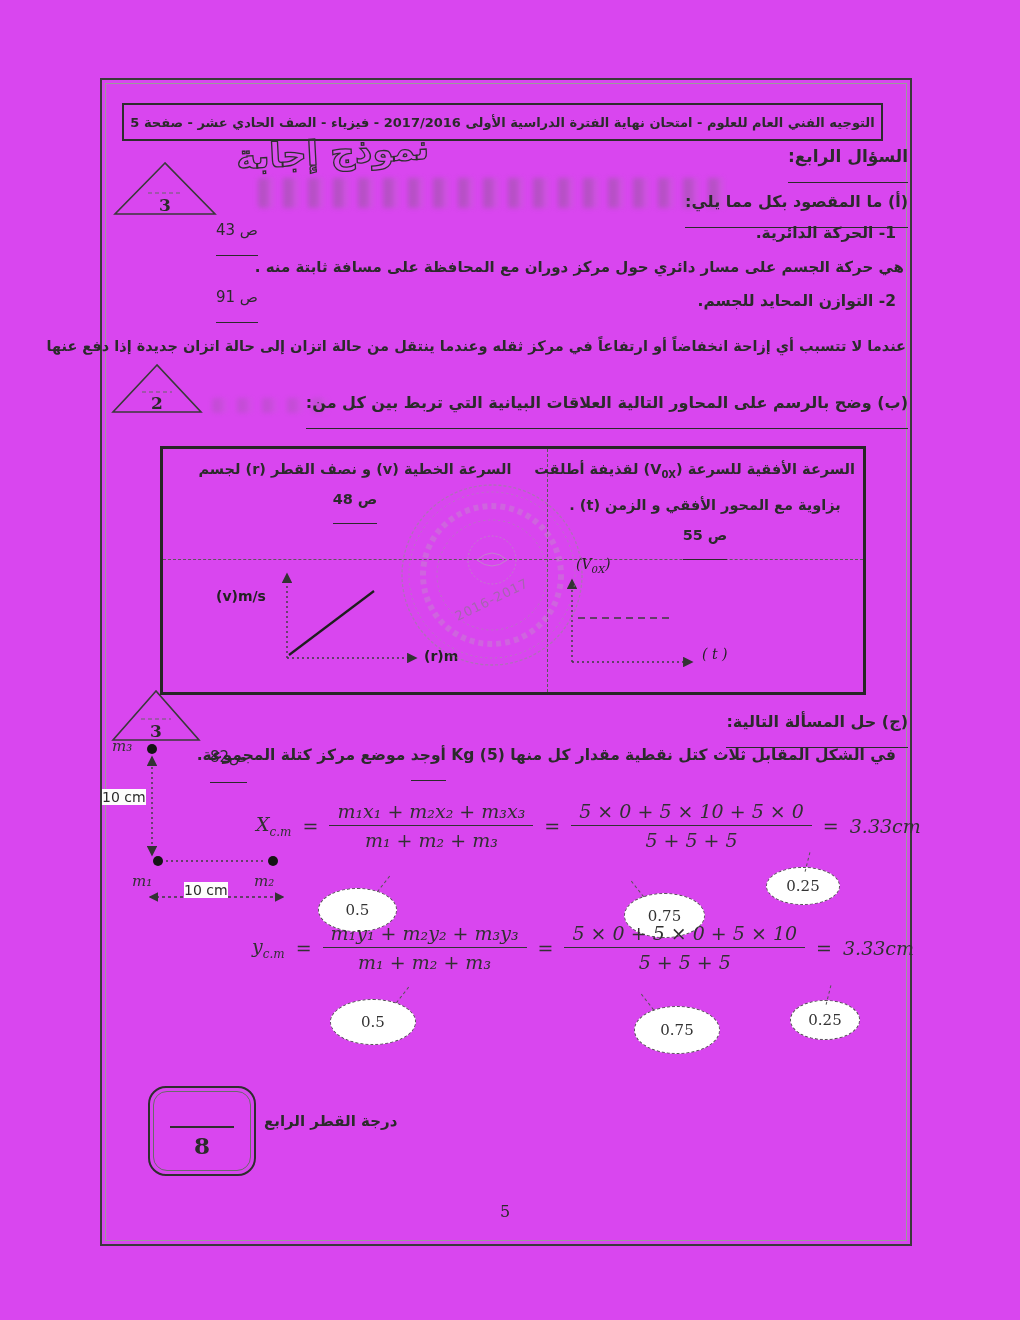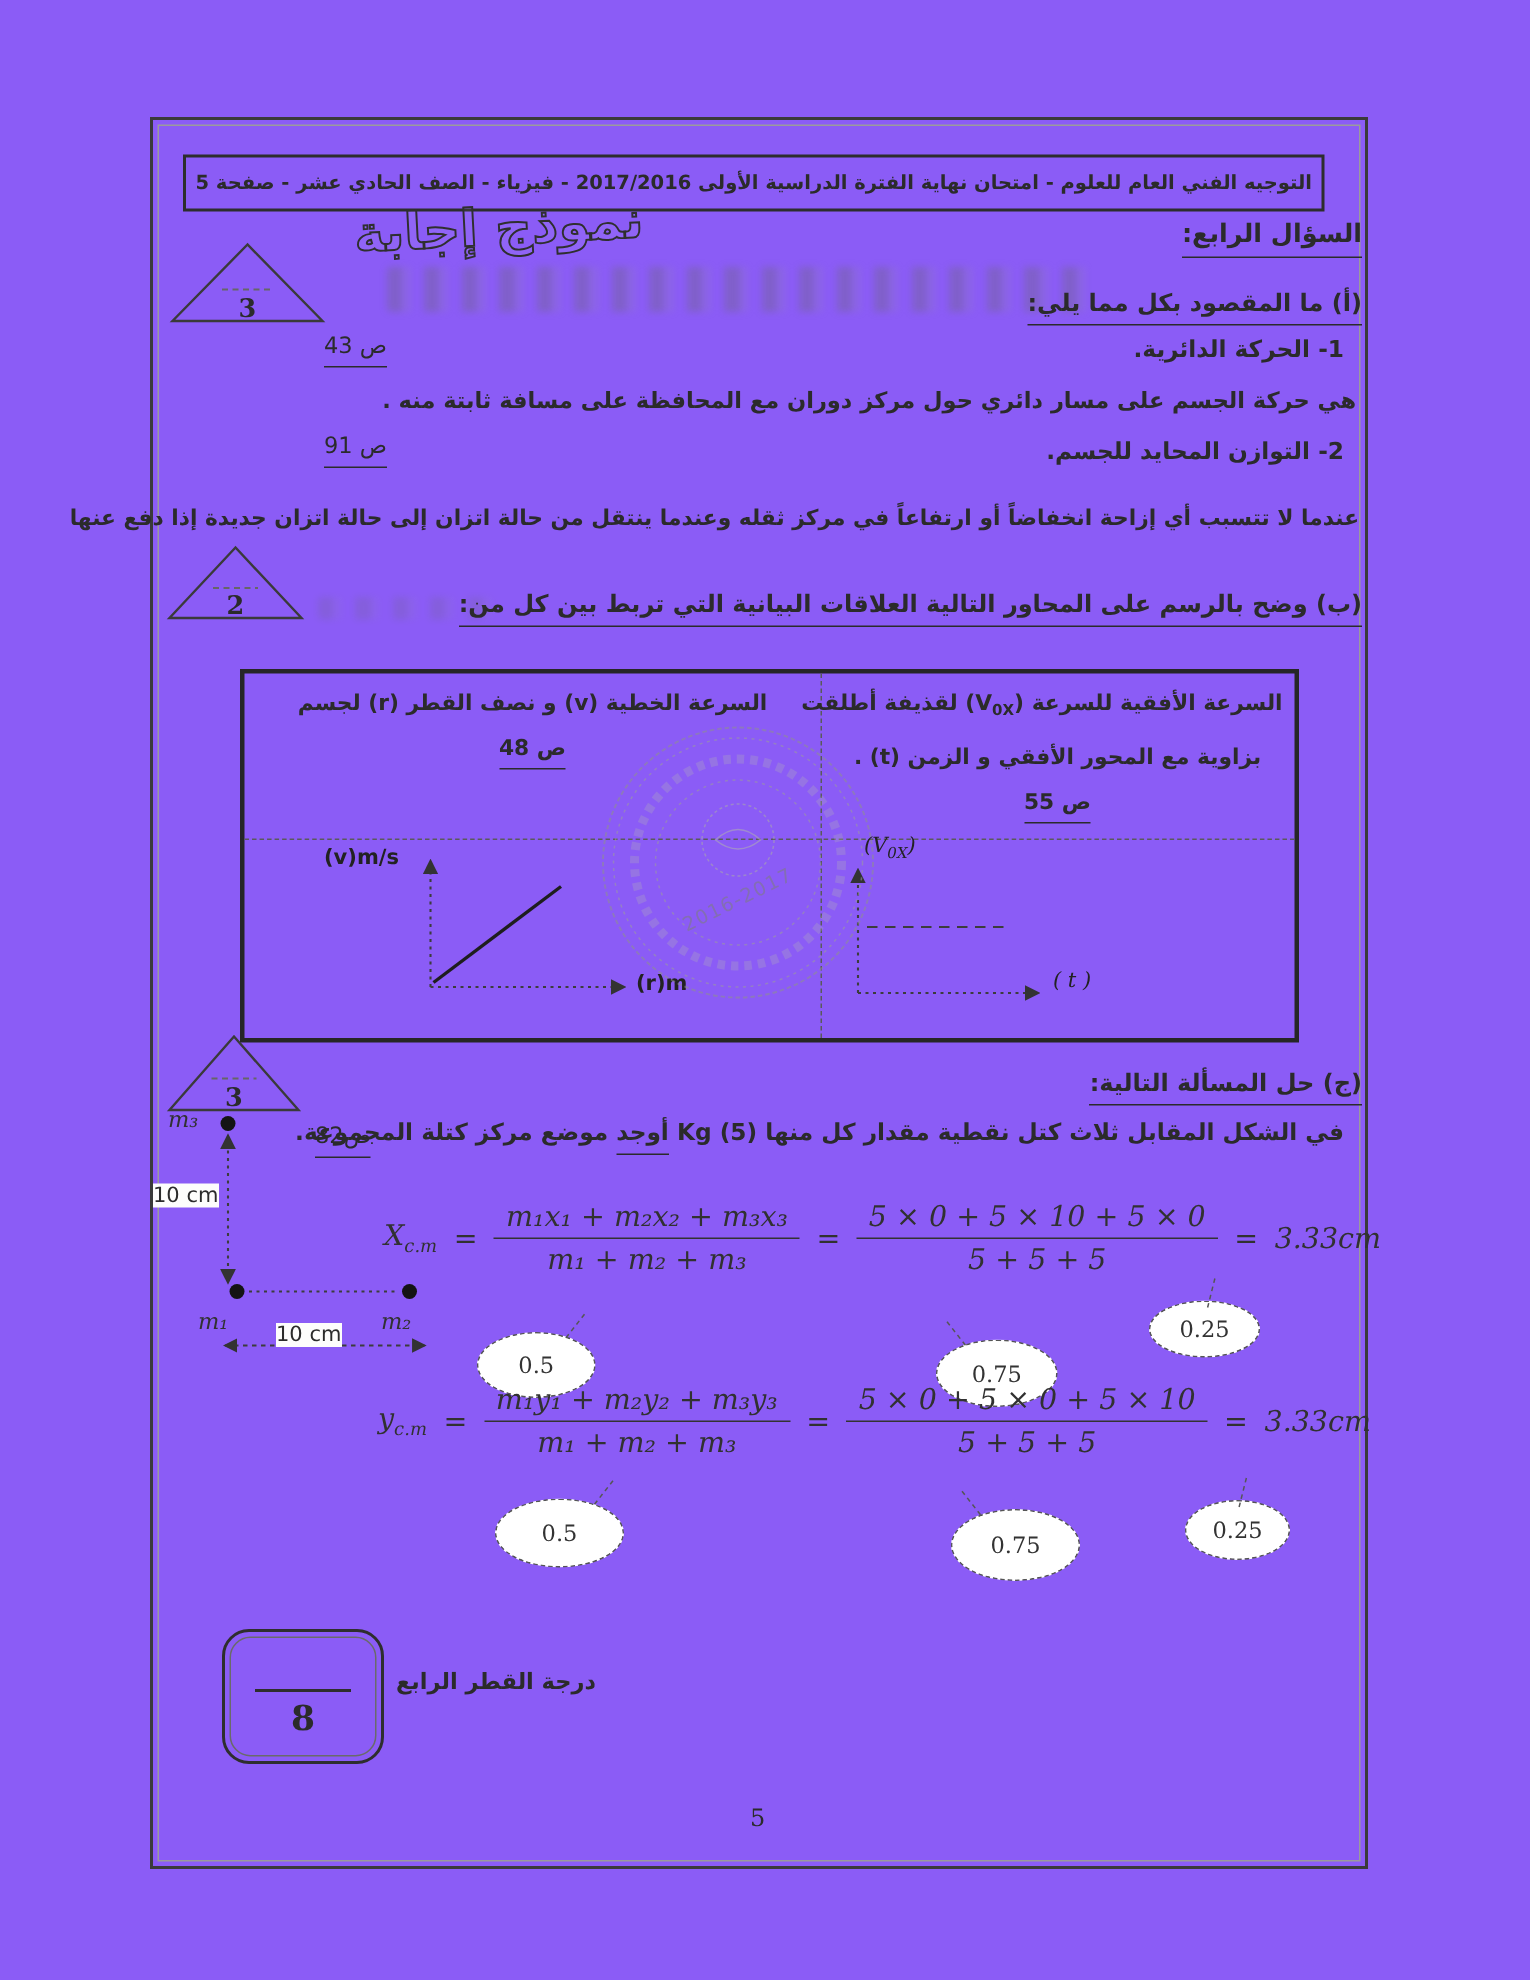--- a/index.html
+++ b/index.html
@@ -1,21 +1,21 @@
 <!DOCTYPE html>
 <html lang="ar"><head>
 <meta charset="utf-8">
 <style>
   html,body{margin:0;padding:0;background:#fff;}
-  .page{position:relative;width:1020px;height:1320px;background:#8b5cf6;overflow:hidden;
+  .page{position:relative;width:1020px;height:1320px;background:#d946ef;overflow:hidden;
         font-family:"DejaVu Sans",sans-serif;color:#2b2b2b;}
   .abs{position:absolute;}
   .ar{direction:rtl;font-family:"DejaVu Sans",sans-serif;color:#2b2b2b;white-space:nowrap;}
   .b{font-weight:bold;}
-  .u{border-bottom:1.6px solid #2b2b2b;padding-bottom:5px;text-align:center;}
+  .u{border-bottom:1.6px solid #2b2b2b;padding-bottom:16px;text-align:center;}
   .math{font-family:"DejaVu Serif",serif;font-style:italic;color:#313131;}
   .frame{left:100px;top:78px;width:808px;height:1164px;border:2px solid #3a3a3a;}
   .frame-inner{position:absolute;inset:3px;border:1px solid #9b9b9b;}
   .header-box{left:122px;top:103px;width:757px;height:34px;border:2px solid #2d2d2d;
       display:flex;align-items:center;justify-content:center;font-size:13px;font-weight:bold;}
   .badge{left:236px;top:132px;font-size:34px;font-weight:bold;color:rgba(255,255,255,.05);
       -webkit-text-stroke:1.3px #2f2f2f;transform:rotate(-3deg);letter-spacing:1px;}
   .tri{overflow:visible;}
   .tri text{font-family:"DejaVu Serif",serif;font-size:17px;font-weight:bold;fill:#2b2b2b;}
   .ghost{background:repeating-linear-gradient(90deg,rgba(105,105,105,.30) 0 10px,
@@ -121,21 +121,21 @@
       <div>السرعة الخطية (v) و نصف القطر (r) لجسم</div>
       <div><span class="u">ص 48</span></div>
     </div>
   </div>
 
   <svg class="abs" style="left:210px;top:558px;" width="250" height="112">
     <line x1="77" y1="100" x2="77" y2="16" stroke="#3c3c3c" stroke-width="1.4" stroke-dasharray="2,3" marker-end="url(#ah)"></line>
     <line x1="77" y1="100" x2="206" y2="100" stroke="#3c3c3c" stroke-width="1.4" stroke-dasharray="2,3" marker-end="url(#ah)"></line>
     <line x1="79" y1="97" x2="164" y2="33" stroke="#1e1e1e" stroke-width="2.2"></line>
   </svg>
-  <div class="abs axis-label ltr b" style="left:216px;top:564px;">(v)m/s</div>
+  <div class="abs axis-label ltr b" style="left:216px;top:588px;">(v)m/s</div>
   <div class="abs axis-label ltr b" style="left:424px;top:648px;">(r)m</div>
 
   <svg class="abs" style="left:540px;top:556px;" width="170" height="118">
     <line x1="32" y1="106" x2="32" y2="24" stroke="#3c3c3c" stroke-width="1.4" stroke-dasharray="2,3" marker-end="url(#ah)"></line>
     <line x1="32" y1="106" x2="152" y2="106" stroke="#3c3c3c" stroke-width="1.4" stroke-dasharray="2,3" marker-end="url(#ah)"></line>
     <line x1="38" y1="62" x2="132" y2="62" stroke="#3c3c3c" stroke-width="1.4" stroke-dasharray="7,5"></line>
   </svg>
   <div class="abs axis-label ltr" style="left:576px;top:556px;font-style:italic;font-family:'DejaVu Serif',serif;">
     <span>(V</span><sub style="font-size:10px">0X</sub><span>)</span>
   </div>

